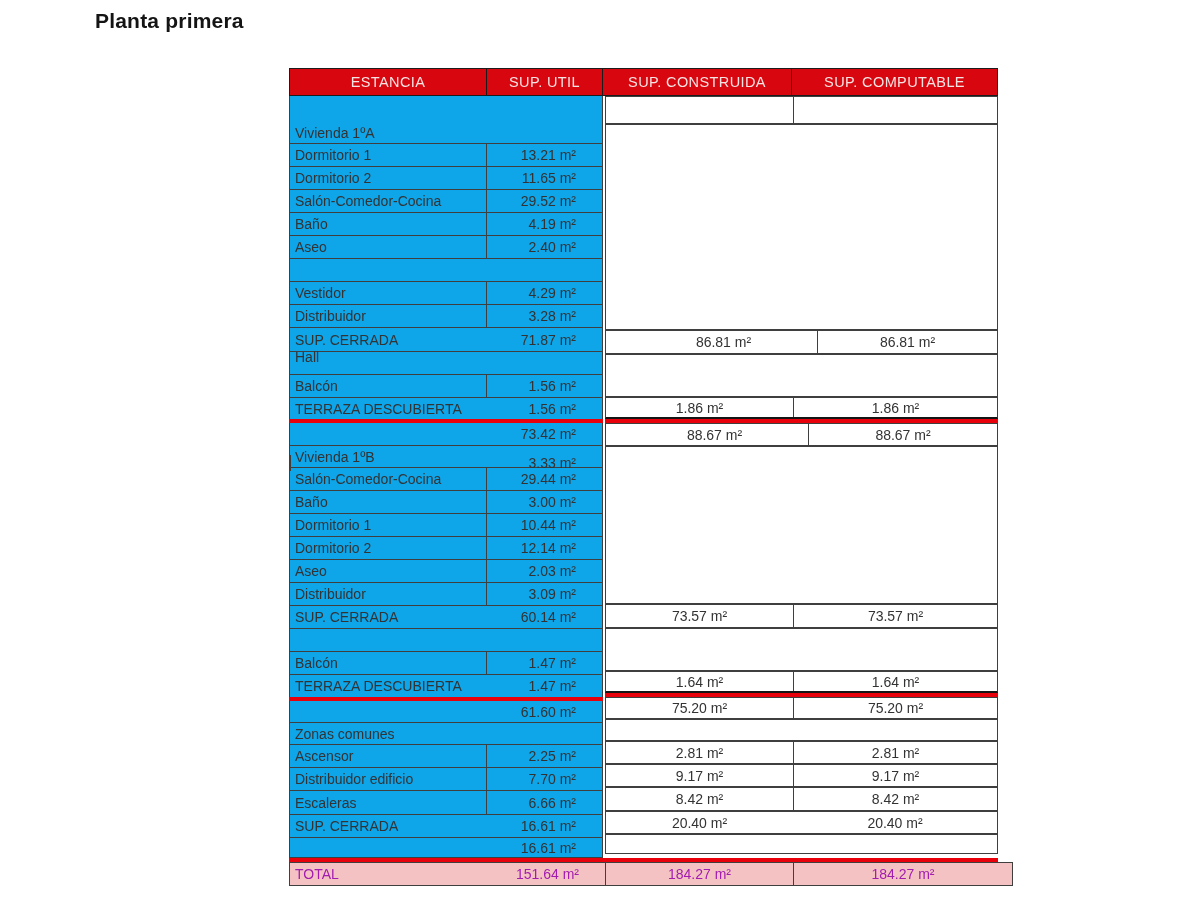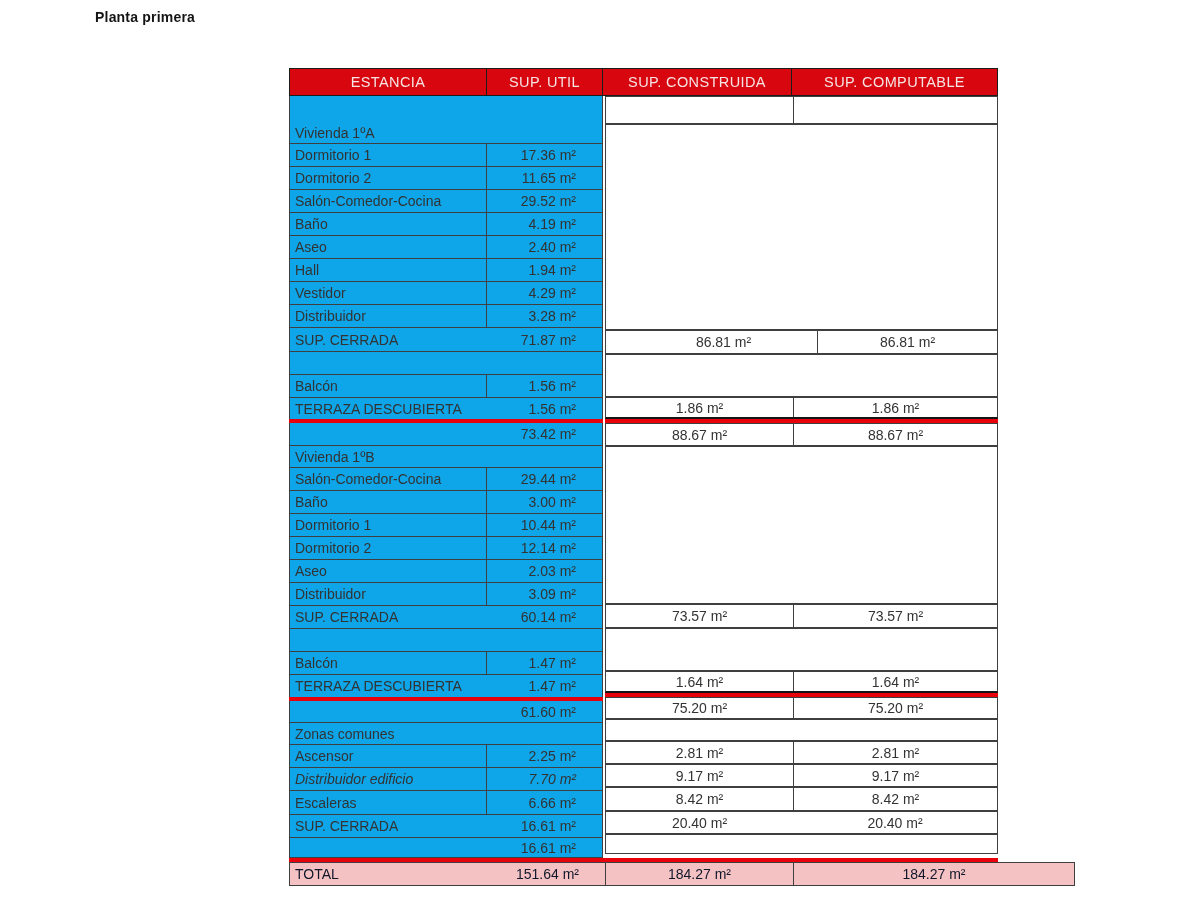--- a/index.html
+++ b/index.html
@@ -8,21 +8,21 @@
     --bc:#3f3f3f;
     --hline:#1c1c1c;
     --red:#e8000b;
     --pink:#f5c2c4;
     --txt:#333333;
   }
   html,body{margin:0;padding:0;background:#ffffff;}
   body{font-family:"Liberation Sans", sans-serif;}
   .canvas{position:relative;width:1200px;height:919px;background:#ffffff;overflow:hidden;}
 
-  .title{position:absolute;left:95px;top:9px;font-size:14px;font-weight:bold;color:#141414;letter-spacing:0.2px;}
+  .title{position:absolute;left:95px;top:9px;font-size:21px;font-weight:bold;color:#141414;letter-spacing:0.2px;}
 
   
   .thead{position:absolute;left:289px;top:68px;width:709px;height:28px;display:flex;
          background:var(--hbg);border:1px solid var(--hline);box-sizing:border-box;}
   .hcell{display:flex;align-items:center;justify-content:center;color:var(--htext);
          font-size:14.5px;letter-spacing:0.4px;box-sizing:border-box;border-left:1px solid var(--hline);}
   .hcell.h0{flex:0 0 196px;border-left:none;}
   .hcell.h1{flex:0 0 116px;}
   .hcell.h2{flex:0 0 189px;}
   .hcell.h3{flex:1;}
@@ -43,22 +43,22 @@
   .rt{position:absolute;left:605px;top:96px;width:393px;}
   .rblock{box-sizing:border-box;border:1px solid var(--bc);display:flex;color:var(--txt);
           font-size:14px;background:#ffffff;}
   .rblock .c1{flex:0 0 187px;display:flex;align-items:center;justify-content:center;box-sizing:border-box;white-space:nowrap;}
   .rblock .c2{flex:1;display:flex;align-items:center;justify-content:center;box-sizing:border-box;white-space:nowrap;}
   .rblock.row2 .c2{border-left:1px solid var(--bc);}
   .rblock.blackred{border-bottom:2px solid #141414;}
 
   
   .total-sep{position:absolute;left:289px;top:858px;width:709px;height:4px;background:var(--red);}
-  .total{position:absolute;left:289px;top:862px;width:786px;height:24px;display:flex;
-         background:var(--pink);border:1px solid var(--bc);box-sizing:border-box;color:#0f172a;font-size:14px;}
+  .total{position:absolute;left:289px;top:862px;width:724px;height:24px;display:flex;
+         background:var(--pink);border:1px solid var(--bc);box-sizing:border-box;color:#a21caf;font-size:14px;}
   .total .t-left{flex:0 0 315px;display:flex;align-items:center;justify-content:space-between;
                  padding-left:5px;padding-right:26px;box-sizing:border-box;}
   .total .t-c1{flex:0 0 188px;display:flex;align-items:center;justify-content:center;border-left:1px solid var(--bc);box-sizing:border-box;}
   .total .t-c2{flex:1;display:flex;align-items:center;justify-content:center;border-left:1px solid var(--bc);box-sizing:border-box;}
 </style>
 </head>
 <body>
 
 <div class="canvas">
   <div class="title">Planta primera</div>
@@ -69,41 +69,41 @@
     <div class="hcell h2">SUP. CONSTRUIDA</div>
     <div class="hcell h3">SUP. COMPUTABLE</div>
   </div>
 
   <div class="lt" id="left-table">
       <div class="lrow section" style="height: 48px;">
         <span class="lab">Vivienda 1ºA</span>
       </div>
       <div class="lrow item" style="height: 23px;">
         <span class="lab">Dormitorio 1</span>
-        <span class="val">17.36 m²</span>
+        <span class="val">13.21 m²</span>
       </div>
       <div class="lrow item" style="height: 23px;">
         <span class="lab">Dormitorio 2</span>
         <span class="val">11.65 m²</span>
       </div>
       <div class="lrow item" style="height: 23px;">
         <span class="lab">Salón-Comedor-Cocina</span>
         <span class="val">29.52 m²</span>
       </div>
       <div class="lrow item" style="height: 23px;">
         <span class="lab">Baño</span>
         <span class="val">4.19 m²</span>
       </div>
       <div class="lrow item" style="height: 23px;">
         <span class="lab">Aseo</span>
         <span class="val">2.40 m²</span>
       </div>
-      <div class="lrow item" style="height: 23px;">
+      <div class="lrow item" style="height: 23px; flex-direction: column;">
         <span class="lab">Hall</span>
-        <span class="val">1.94 m²</span>
+        <span class="val">3.33 m²</span>
       </div>
       <div class="lrow item" style="height: 23px;">
         <span class="lab">Vestidor</span>
         <span class="val">4.29 m²</span>
       </div>
       <div class="lrow item" style="height: 23px;">
         <span class="lab">Distribuidor</span>
         <span class="val">3.28 m²</span>
       </div>
       <div class="lrow merged" style="height: 24px;">
@@ -175,21 +175,21 @@
         <span class="lab"></span>
         <span class="val">61.60 m²</span>
       </div>
       <div class="lrow section" style="height: 22px;">
         <span class="lab">Zonas comunes</span>
       </div>
       <div class="lrow item" style="height: 23px;">
         <span class="lab">Ascensor</span>
         <span class="val">2.25 m²</span>
       </div>
-      <div class="lrow item" style="height: 23px; font-style: italic;">
+      <div class="lrow item" style="height: 23px;">
         <span class="lab">Distribuidor edificio</span>
         <span class="val">7.70 m²</span>
       </div>
       <div class="lrow item" style="height: 24px; text-align: center;">
         <span class="lab">Escaleras</span>
         <span class="val">6.66 m²</span>
       </div>
       <div class="lrow merged" style="height: 23px;">
         <span class="lab">SUP. CERRADA</span>
         <span class="val">16.61 m²</span>
@@ -208,21 +208,21 @@
       <div class="rblock row2" style="height: 24px; padding-left: 24px;">
         <span class="c1">86.81 m²</span>
         <span class="c2">86.81 m²</span>
       </div>
       <div class="rblock box" style="height: 43px;"></div>
       <div class="rblock row2 blackred" style="height: 22px;">
         <span class="c1">1.86 m²</span>
         <span class="c2">1.86 m²</span>
       </div>
       <div class="redbar"></div>
-      <div class="rblock row2" style="height: 23px;">
+      <div class="rblock row2" style="height: 23px; padding-left: 15px;">
         <span class="c1">88.67 m²</span>
         <span class="c2">88.67 m²</span>
       </div>
       <div class="rblock box" style="height: 158px;"></div>
       <div class="rblock row2" style="height: 24px;">
         <span class="c1">73.57 m²</span>
         <span class="c2">73.57 m²</span>
       </div>
       <div class="rblock box" style="height: 43px;"></div>
       <div class="rblock row2 blackred" style="height: 22px;">

